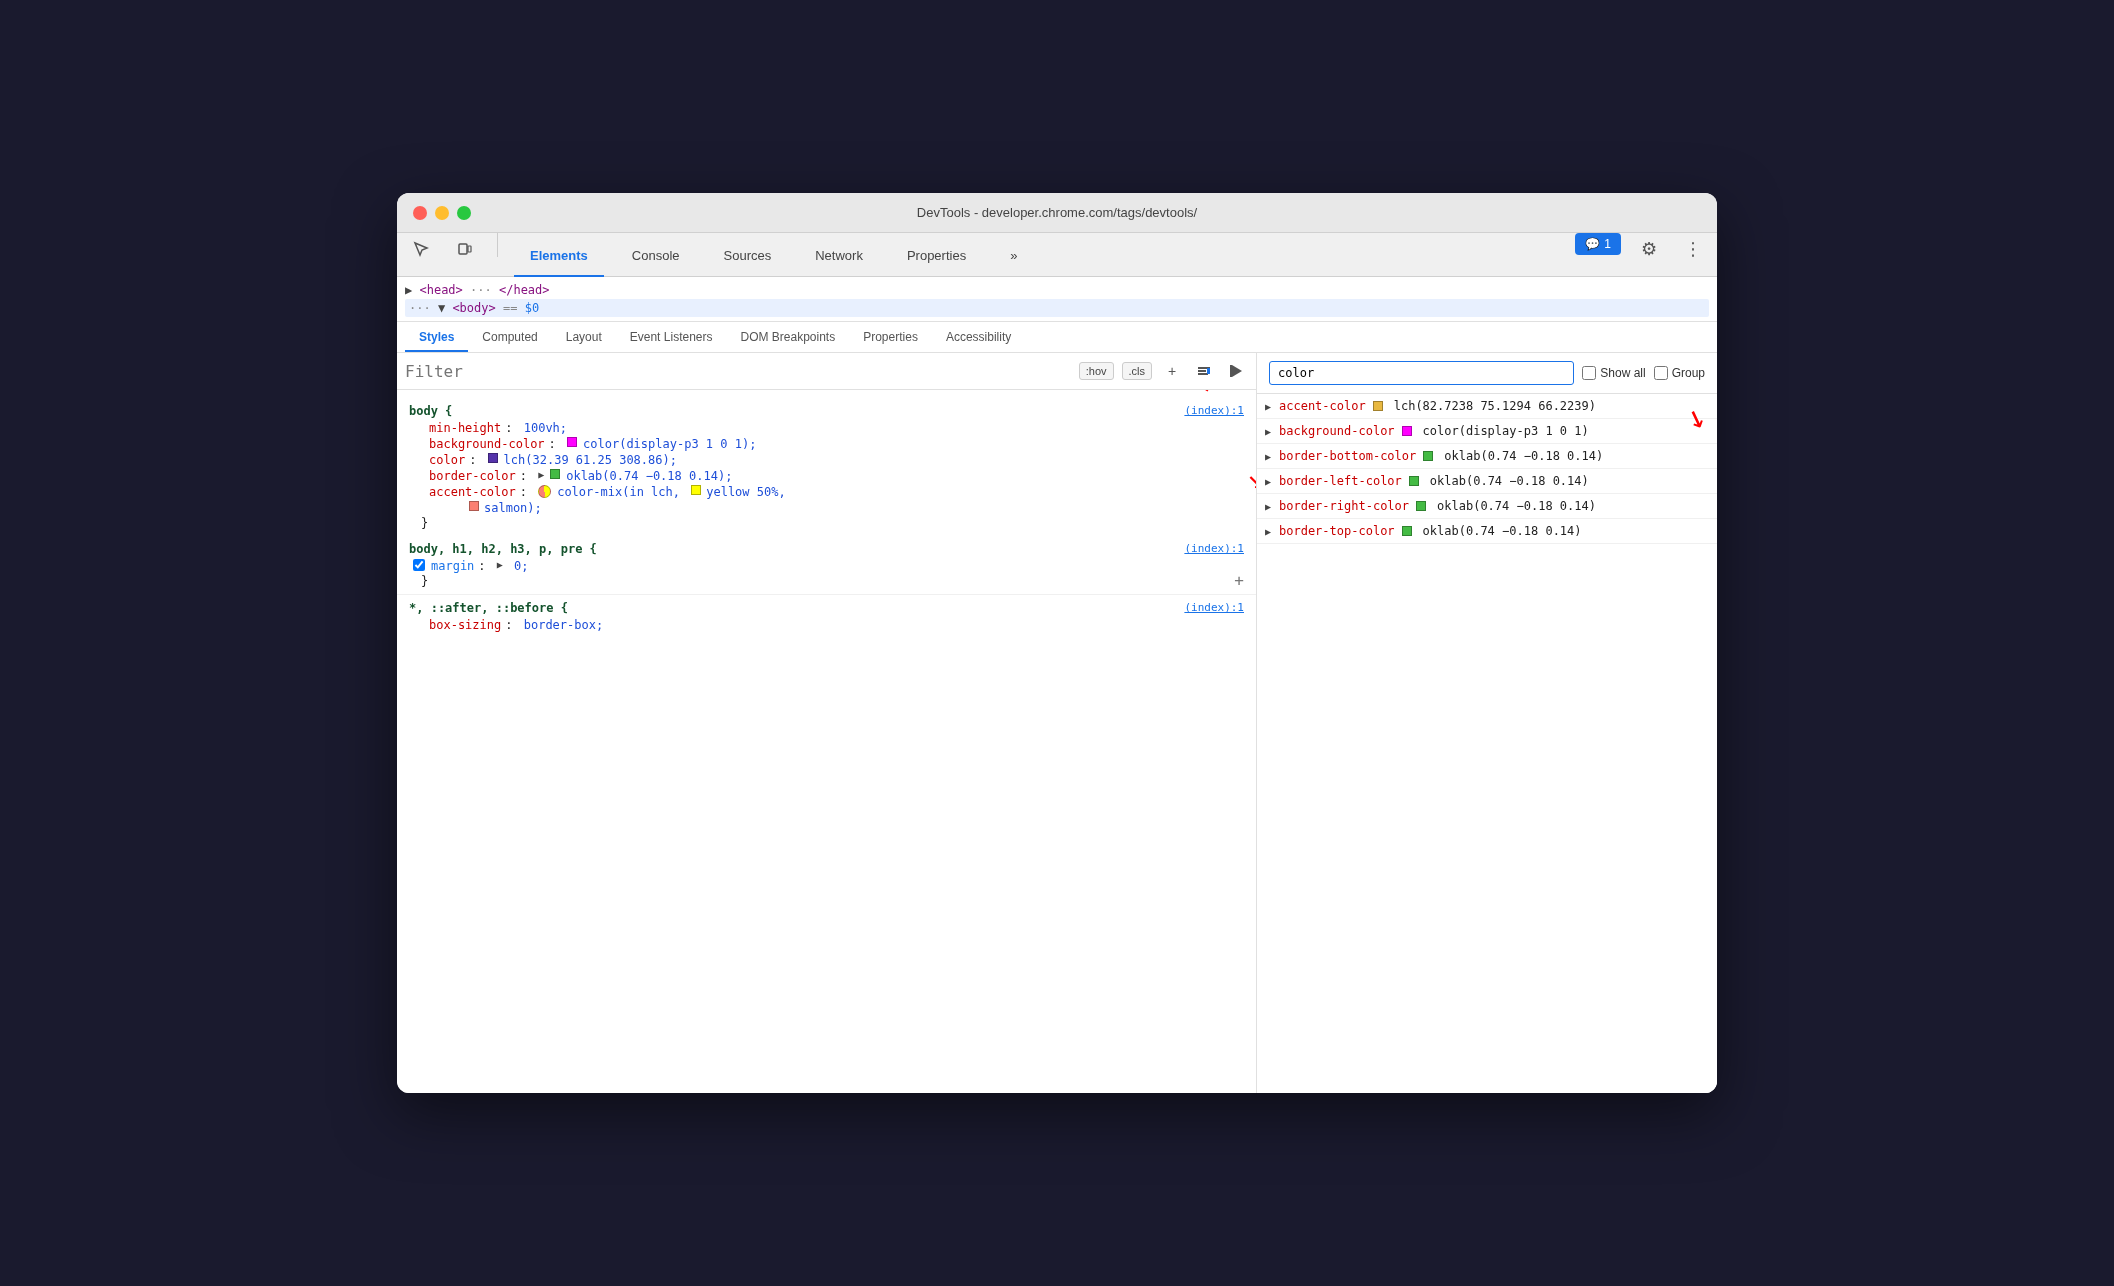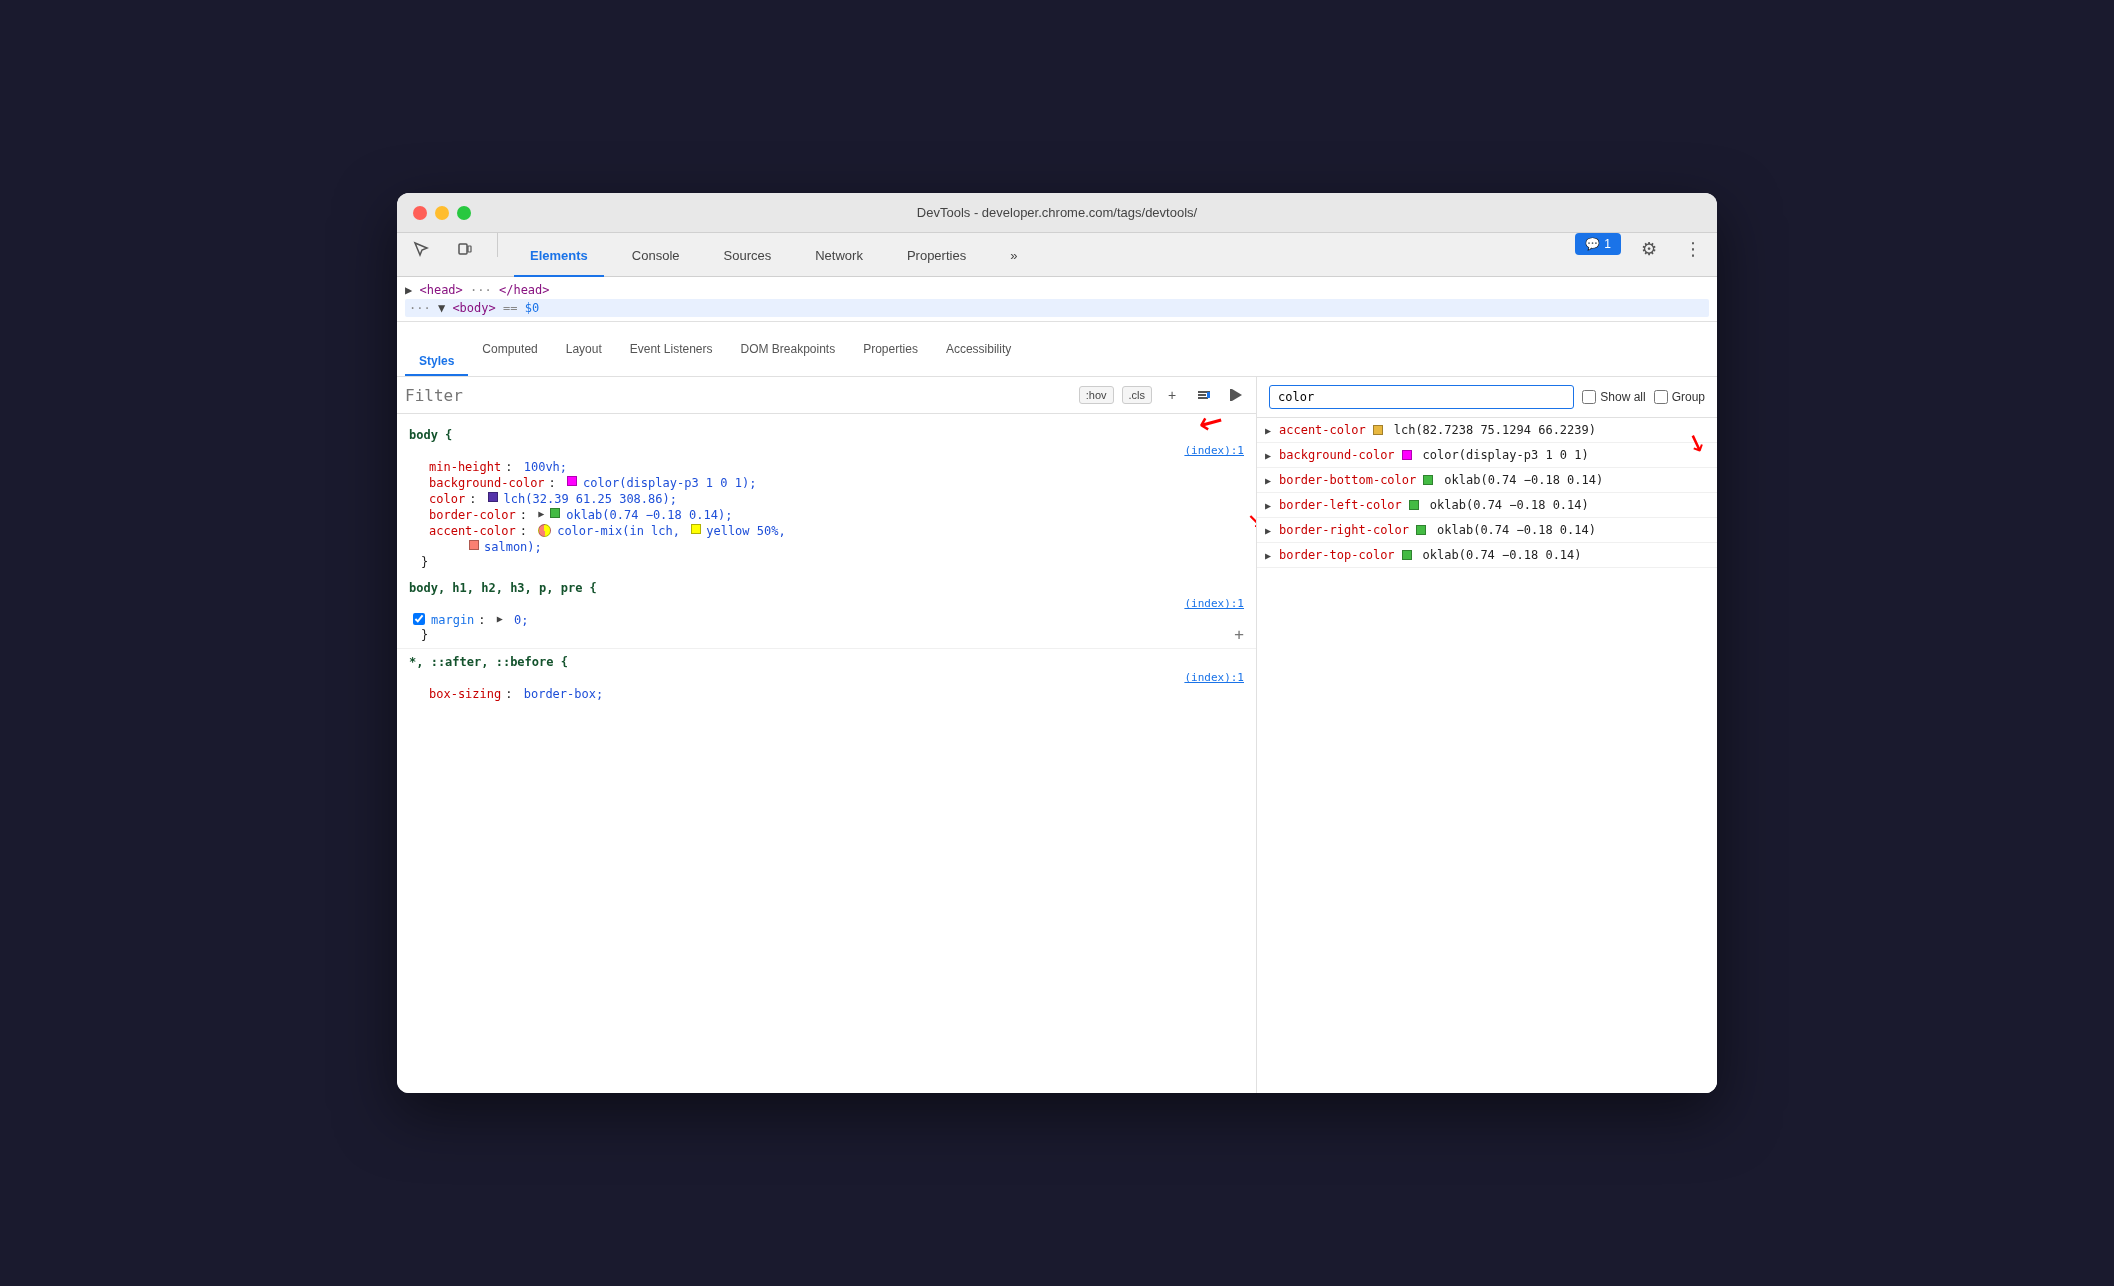--- a/index.html
+++ b/index.html
@@ -201,21 +201,20 @@
       padding: 8px 14px;
       font-size: 12px;
       color: #555;
       cursor: pointer;
       position: relative;
       white-space: nowrap;
     }
     .panel-tab.active {
       color: #1a73e8;
       font-weight: 600;
-      margin-top: 24px;
     }
     .panel-tab.active::after {
       content: '';
       position: absolute;
       bottom: 0;
       left: 0;
       right: 0;
       height: 2px;
       background: #1a73e8;
     }
@@ -299,21 +298,20 @@
     }
     .rule-selector {
       color: #14532d;
       font-weight: 700;
     }
     .rule-source {
       color: #1a73e8;
       font-size: 11px;
       cursor: pointer;
       text-decoration: underline;
-      margin-top: 16px;
     }
 
     .css-property {
       display: flex;
       align-items: flex-start;
       padding: 1px 0 1px 20px;
       gap: 4px;
     }
     .prop-name { color: #c80000; }
     .prop-colon { color: #222; }

